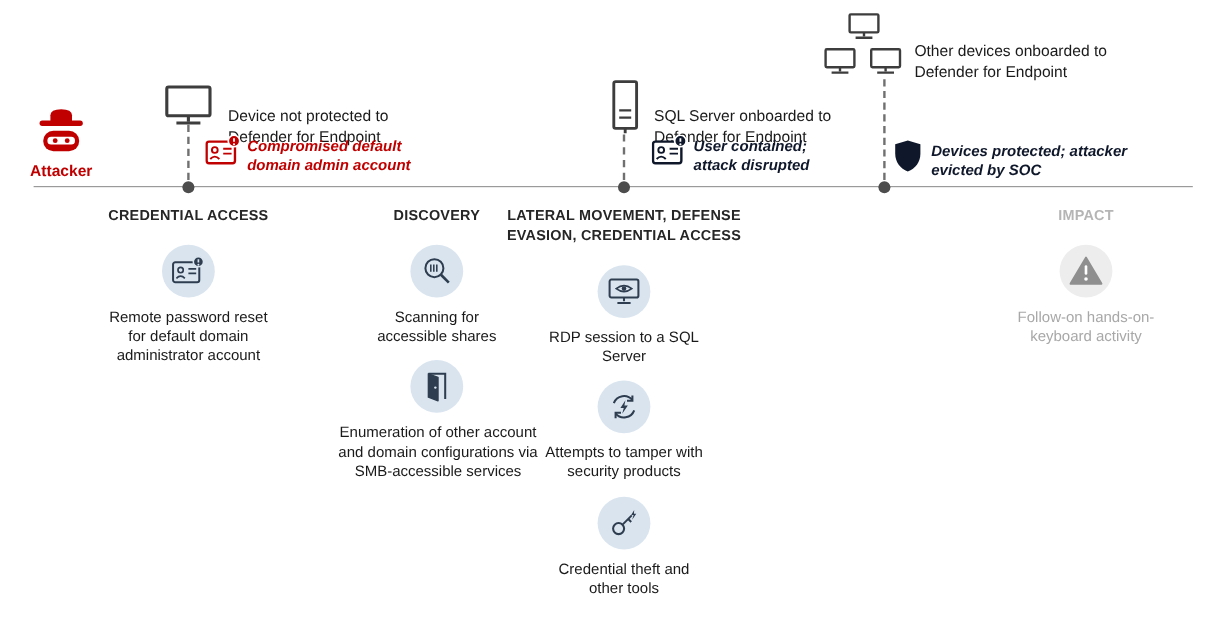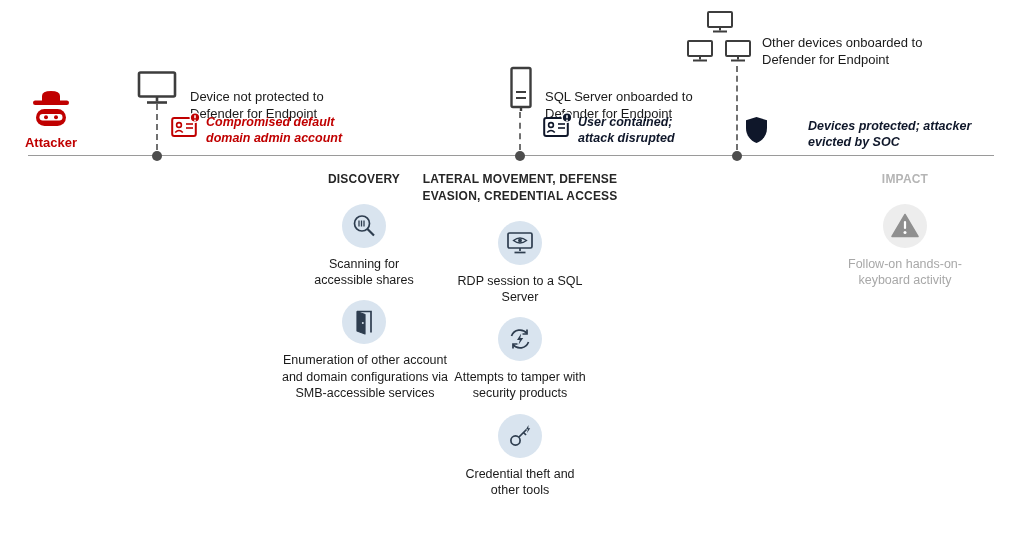--- a/index.html
+++ b/index.html
@@ -129,23 +129,39 @@
           <line x1="47" y1="50.5" x2="61" y2="50.5"></line>
       </g>
     </svg>
   </span>
   <div class="device-text" style="left:762px;top:22px;width:175px;">Other devices onboarded to Defender for Endpoint</div>
   <span class="event-icon blue" style="left:745px;top:116px;">
     <svg width="23" height="28" viewBox="0 0 23 28">
       <path d="M11.5 1 L22 4.2 V12 C22 19.3 17.8 24.6 11.5 27 C5.2 24.6 1 19.3 1 12 V4.2 Z" fill="currentColor"></path>
     </svg>
   </span>
-  <div class="event-text blue" style="left:808px;top:118px;width:165px;">Devices protected; attacker evicted by SOC</div>
+  <div class="event-text blue" style="left:776px;top:118px;width:165px;">Devices protected; attacker evicted by SOC</div>
 
   <div class="stage" style="left:72px;width:170px;">
+    <div class="stage-title">CREDENTIAL ACCESS</div>
+    <div class="item">
+      <div class="icon-circle">
+        <svg width="28" height="25" viewBox="0 0 30 27">
+          <rect x="1.2" y="6" width="23.6" height="18" rx="2" fill="none" stroke="currentColor" stroke-width="1.8"></rect>
+          <circle cx="8" cy="13" r="2.4" fill="none" stroke="currentColor" stroke-width="1.5"></circle>
+          <path d="M4.2 20.5 Q8 16.5 11.8 20.5" fill="none" stroke="currentColor" stroke-width="1.5"></path>
+          <line x1="15" y1="12" x2="22" y2="12" stroke="currentColor" stroke-width="1.5"></line>
+          <line x1="15" y1="16" x2="22" y2="16" stroke="currentColor" stroke-width="1.5"></line>
+          <circle cx="24" cy="5.5" r="4.6" fill="currentColor" stroke="#d9e4ef" stroke-width="1.4"></circle>
+          <line x1="24" y1="3.2" x2="24" y2="6.2" stroke="#d9e4ef" stroke-width="1.5"></line>
+          <circle cx="24" cy="8.3" r="0.9" fill="#d9e4ef"></circle>
+        </svg>
+      </div>
+      <div class="item-label" style="width:140px;">Remote password reset for default domain administrator account</div>
+    </div>
   </div>
 
   <div class="stage" style="left:252px;width:170px;margin-left:27px;">
     <div class="stage-title">DISCOVERY</div>
     <div class="item">
       <div class="icon-circle">
         <svg width="26" height="26" viewBox="0 0 26 26">
           <circle cx="11" cy="10.5" r="7.5" fill="none" stroke="currentColor" stroke-width="1.7"></circle>
           <line x1="16.5" y1="16" x2="23" y2="22.5" stroke="currentColor" stroke-width="2.2"></line>
           <line x1="8" y1="7.5" x2="8" y2="13.5" stroke="currentColor" stroke-width="1.3"></line>

